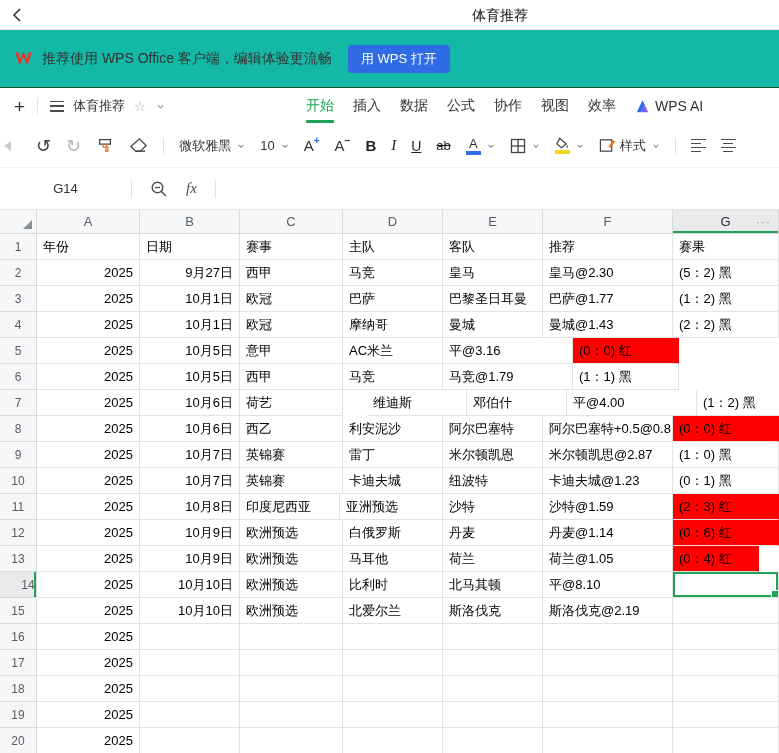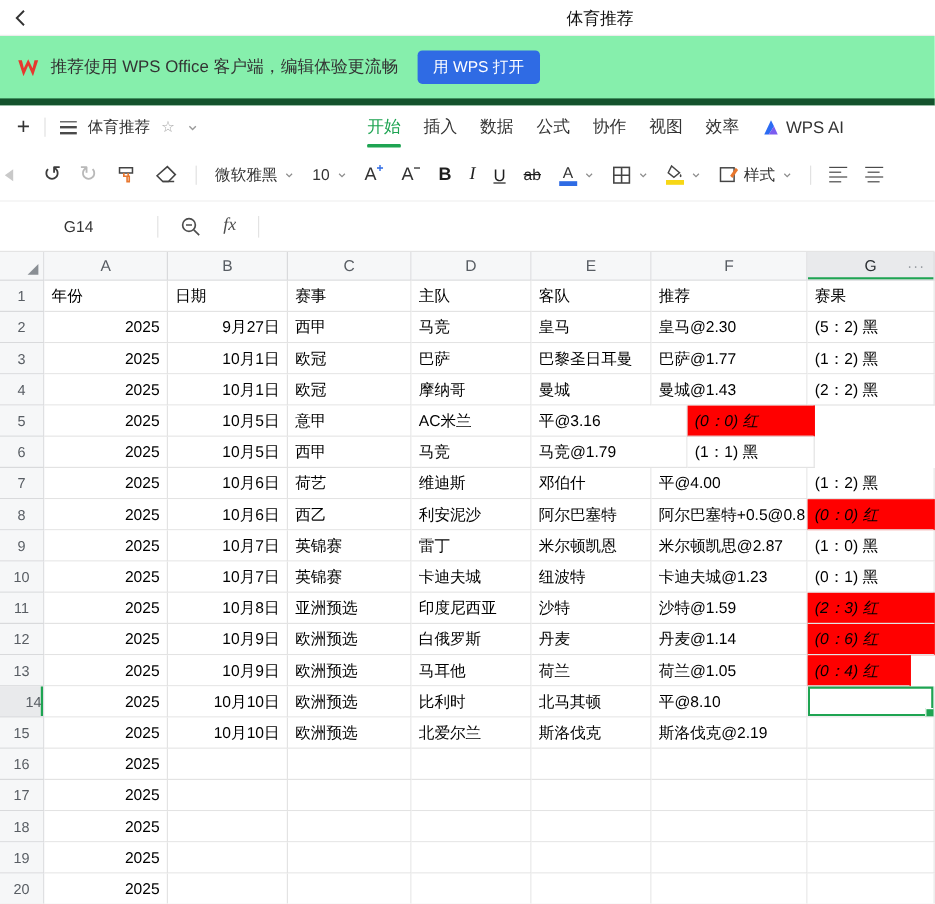--- a/index.html
+++ b/index.html
@@ -6,21 +6,21 @@
   html,body { width:779px; height:753px; overflow:hidden; background:#fff;
     font-family:"Liberation Sans","DejaVu Sans",sans-serif; color:#222; }
 
   
   .topnav { position:relative; height:30px; background:#fff; border-bottom:1px solid #ececec; }
   .back { position:absolute; left:10px; top:7px; width:16px; height:16px; cursor:pointer; }
   .nav-title { position:absolute; left:500px; top:0; transform:translateX(-50%);
     line-height:30px; font-size:14px; color:#111; white-space:nowrap; }
 
   
-  .banner { position:relative; height:58px; background:#86efac; border-bottom:6px solid #14532d;
+  .banner { position:relative; height:58px; background:#14b8a6; border-bottom:1px solid #14532d;
     display:flex; align-items:center; }
   .wps-logo { margin-left:14px; width:19px; height:19px; flex:0 0 auto; }
   .banner-text { margin-left:9px; font-size:14px; color:#333; white-space:nowrap; }
   .open-btn { margin-left:16px; background:var(--blue); color:#fff; font-size:13px;
     padding:5px 13px; border-radius:4px; border:none; cursor:pointer; white-space:nowrap; }
 
   
   .menubar { position:relative; height:36px; background:#fff; display:flex; align-items:center; }
   .mb-left { display:flex; align-items:center; margin-left:14px; }
   .plus { font-size:19px; color:#333; font-weight:300; line-height:1; cursor:pointer; }
@@ -85,21 +85,21 @@
   .rh { width:37px; }
   .ch { font-size:13px; position:relative; }
   .ch.sel { background:#e9eaec; box-shadow:inset 0 -2px 0 var(--green); color:#2b2f33; }
   .rh.sel { background:#e9eaec; box-shadow:inset -2px 0 0 var(--green);padding-left:20px; }
   .ch .dots { position:absolute; right:7px; top:50%; transform:translateY(-50%);
     color:#8f9499; font-size:12px; letter-spacing:1px; }
   .cell { flex:0 0 auto; border-right:1px solid #e3e3e3; border-bottom:1px solid #e3e3e3;
     background:#fff; font-size:13px; color:#000; padding:0 6px; display:flex; align-items:center;
     white-space:nowrap; overflow:hidden; position:relative; }
   .cell.al-r { justify-content:flex-end; }
-  .cell.red { background:var(--red); border-right-color:var(--red);font-style:italic; }
+  .cell.red { background:var(--red); border-right-color:var(--red); }
   .cell.selcell { box-shadow:inset 0 0 0 2px var(--green); }
   .cell.selcell::after { content:""; position:absolute; right:-1px; bottom:-1px; width:6px; height:6px;
     background:var(--green); border:1px solid #fff; }
 </style>
 </head>
 <body>
 
 <div class="topnav">
   <svg class="back" viewBox="0 0 16 16">
     <polyline points="10,2 4,8 10,14" fill="none" stroke="#333" stroke-width="1.6"></polyline>
@@ -329,21 +329,21 @@
       <div class="cell" style="width: 103px;">西甲</div>
       <div class="cell" style="width: 100px;">马竞</div>
       <div class="cell" style="width: 130px;">马竞@1.79</div>
       <div class="cell" style="width: 106px;">(1：1) 黑</div>
     </div>
     <div class="grow">
       <div class="rh">7</div>
       <div class="cell al-r" style="width: 103px;">2025</div>
       <div class="cell al-r" style="width: 100px;">10月6日</div>
       <div class="cell" style="width: 103px;">荷艺</div>
-      <div class="cell" style="width: 100px;">维迪斯</div>
+      <div class="cell" style="width: 100px; margin-left: 24px;">维迪斯</div>
       <div class="cell" style="width: 100px;">邓伯什</div>
       <div class="cell" style="width: 130px;">平@4.00</div>
       <div class="cell" style="width: 106px;">(1：2) 黑</div>
     </div>
     <div class="grow">
       <div class="rh">8</div>
       <div class="cell al-r" style="width: 103px;">2025</div>
       <div class="cell al-r" style="width: 100px;">10月6日</div>
       <div class="cell" style="width: 103px;">西乙</div>
       <div class="cell" style="width: 100px;">利安泥沙</div>
@@ -368,22 +368,22 @@
       <div class="cell" style="width: 103px;">英锦赛</div>
       <div class="cell" style="width: 100px;">卡迪夫城</div>
       <div class="cell" style="width: 100px;">纽波特</div>
       <div class="cell" style="width: 130px;">卡迪夫城@1.23</div>
       <div class="cell" style="width: 106px;">(0：1) 黑</div>
     </div>
     <div class="grow">
       <div class="rh">11</div>
       <div class="cell al-r" style="width: 103px;">2025</div>
       <div class="cell al-r" style="width: 100px;">10月8日</div>
+      <div class="cell" style="width: 100px;">印度尼西亚</div>
       <div class="cell" style="width: 103px;">亚洲预选</div>
-      <div class="cell" style="width: 100px;">印度尼西亚</div>
       <div class="cell" style="width: 100px;">沙特</div>
       <div class="cell" style="width: 130px;">沙特@1.59</div>
       <div class="cell red" style="width: 106px;">(2：3) 红</div>
     </div>
     <div class="grow">
       <div class="rh">12</div>
       <div class="cell al-r" style="width: 103px;">2025</div>
       <div class="cell al-r" style="width: 100px;">10月9日</div>
       <div class="cell" style="width: 103px;">欧洲预选</div>
       <div class="cell" style="width: 100px;">白俄罗斯</div>

